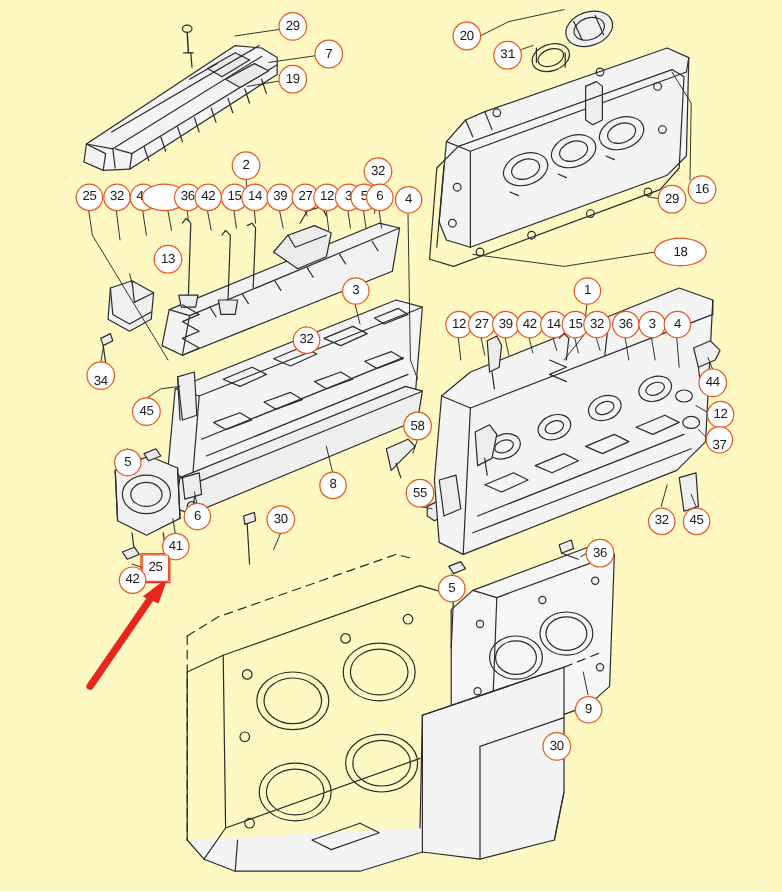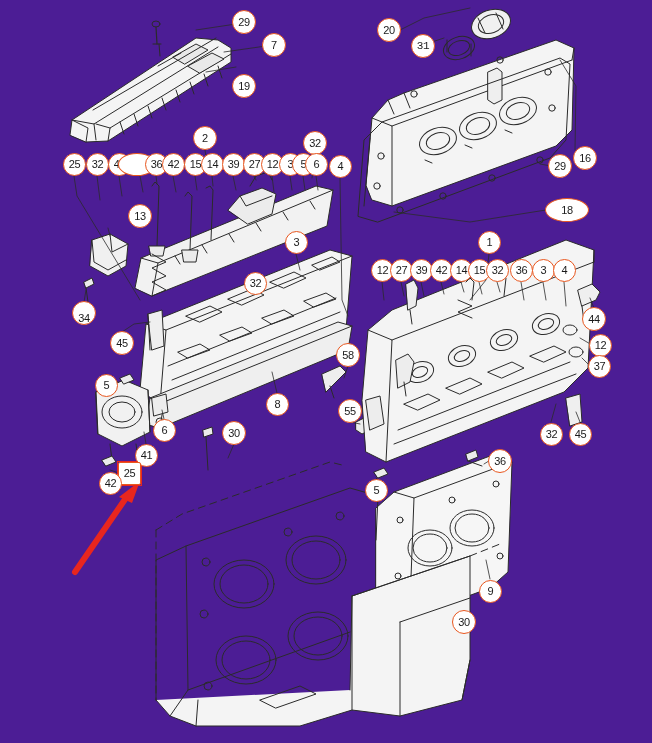--- a/index.html
+++ b/index.html
@@ -7,21 +7,21 @@
     padding: 0;
     background: #ffffff;
   }
   body {
     font-family: "Liberation Sans", sans-serif;
   }
   #sheet {
     position: relative;
     width: 652px;
     height: 743px;
-    background: #4c1d95;
+    background: #fef9c3;
     overflow: hidden;
   }
   #sheet svg.layer {
     position: absolute;
     left: 0;
     top: 0;
     width: 652px;
     height: 743px;
   }
   .callout {
@@ -380,21 +380,21 @@
     </g>
   </svg>
 
   <div>
     <div class="callout" style="left:232px; top:10px; width:24px; height:24px;">
         <span>29</span>
       </div>
     <div class="callout" style="left:262px; top:33px; width:24px; height:24px;">
         <span>7</span>
       </div>
-    <div class="callout" style="left:232px; top:54px; width:24px; height:24px;margin-top:20px;">
+    <div class="callout" style="left:232px; top:54px; width:24px; height:24px;">
         <span>19</span>
       </div>
     <div class="callout" style="left:377px; top:18px; width:24px; height:24px;">
         <span>20</span>
       </div>
     <div class="callout" style="left:411px; top:34px; width:24px; height:24px;font-family:Liberation Mono, monospace;">
         <span>31</span>
       </div>
     <div class="callout" style="left:573px; top:146px; width:24px; height:24px;">
         <span>16</span>
@@ -504,21 +504,21 @@
       </div>
     <div class="callout" style="left:244px; top:272px; width:23px; height:23px;">
         <span>32</span>
       </div>
     <div class="callout" style="left:582px; top:307px; width:24px; height:24px;">
         <span>44</span>
       </div>
     <div class="callout" style="left:589px; top:334px; width:23px; height:23px;">
         <span>12</span>
       </div>
-    <div class="callout" style="left:588px; top:355px; width:23px; height:23px;">
+    <div class="callout" style="left:588px; top:355px; width:23px; height:23px;align-items:flex-end;">
         <span>37</span>
       </div>
     <div class="callout" style="left:110px; top:331px; width:24px; height:24px;">
         <span>45</span>
       </div>
     <div class="callout" style="left:336px; top:343px; width:24px; height:24px;">
         <span>58</span>
       </div>
     <div class="callout" style="left:95px; top:374px; width:23px; height:23px;">
         <span>5</span>

